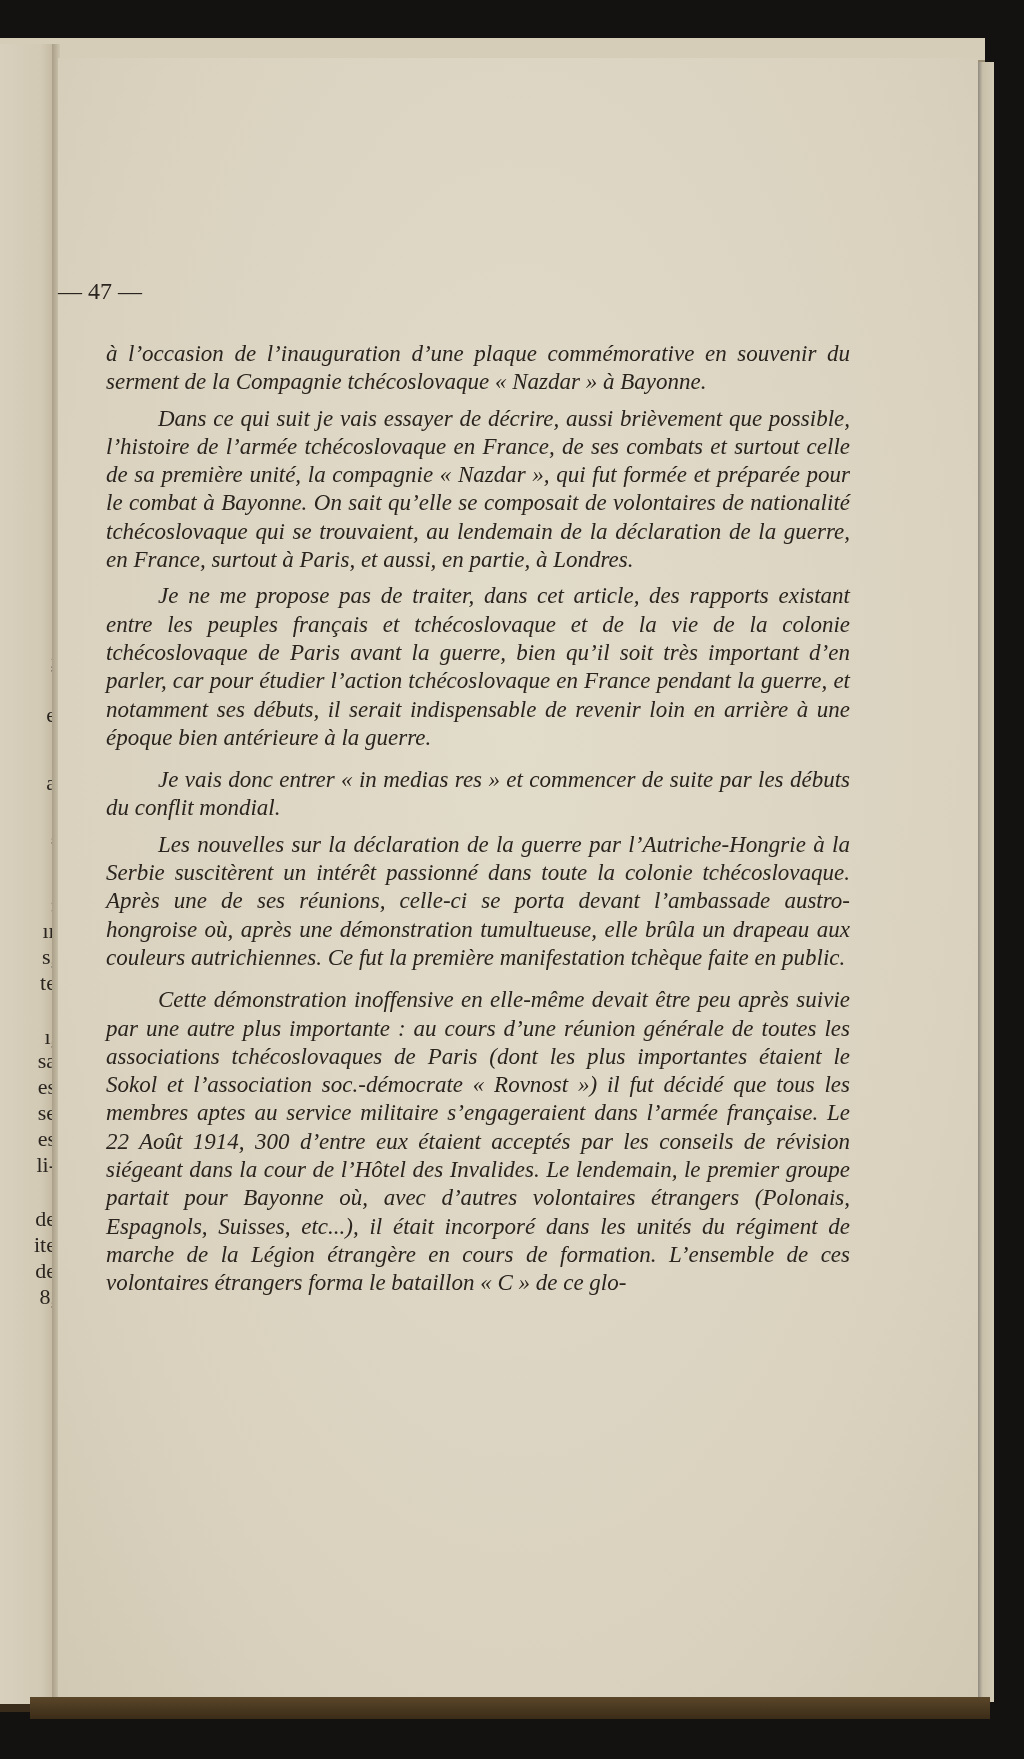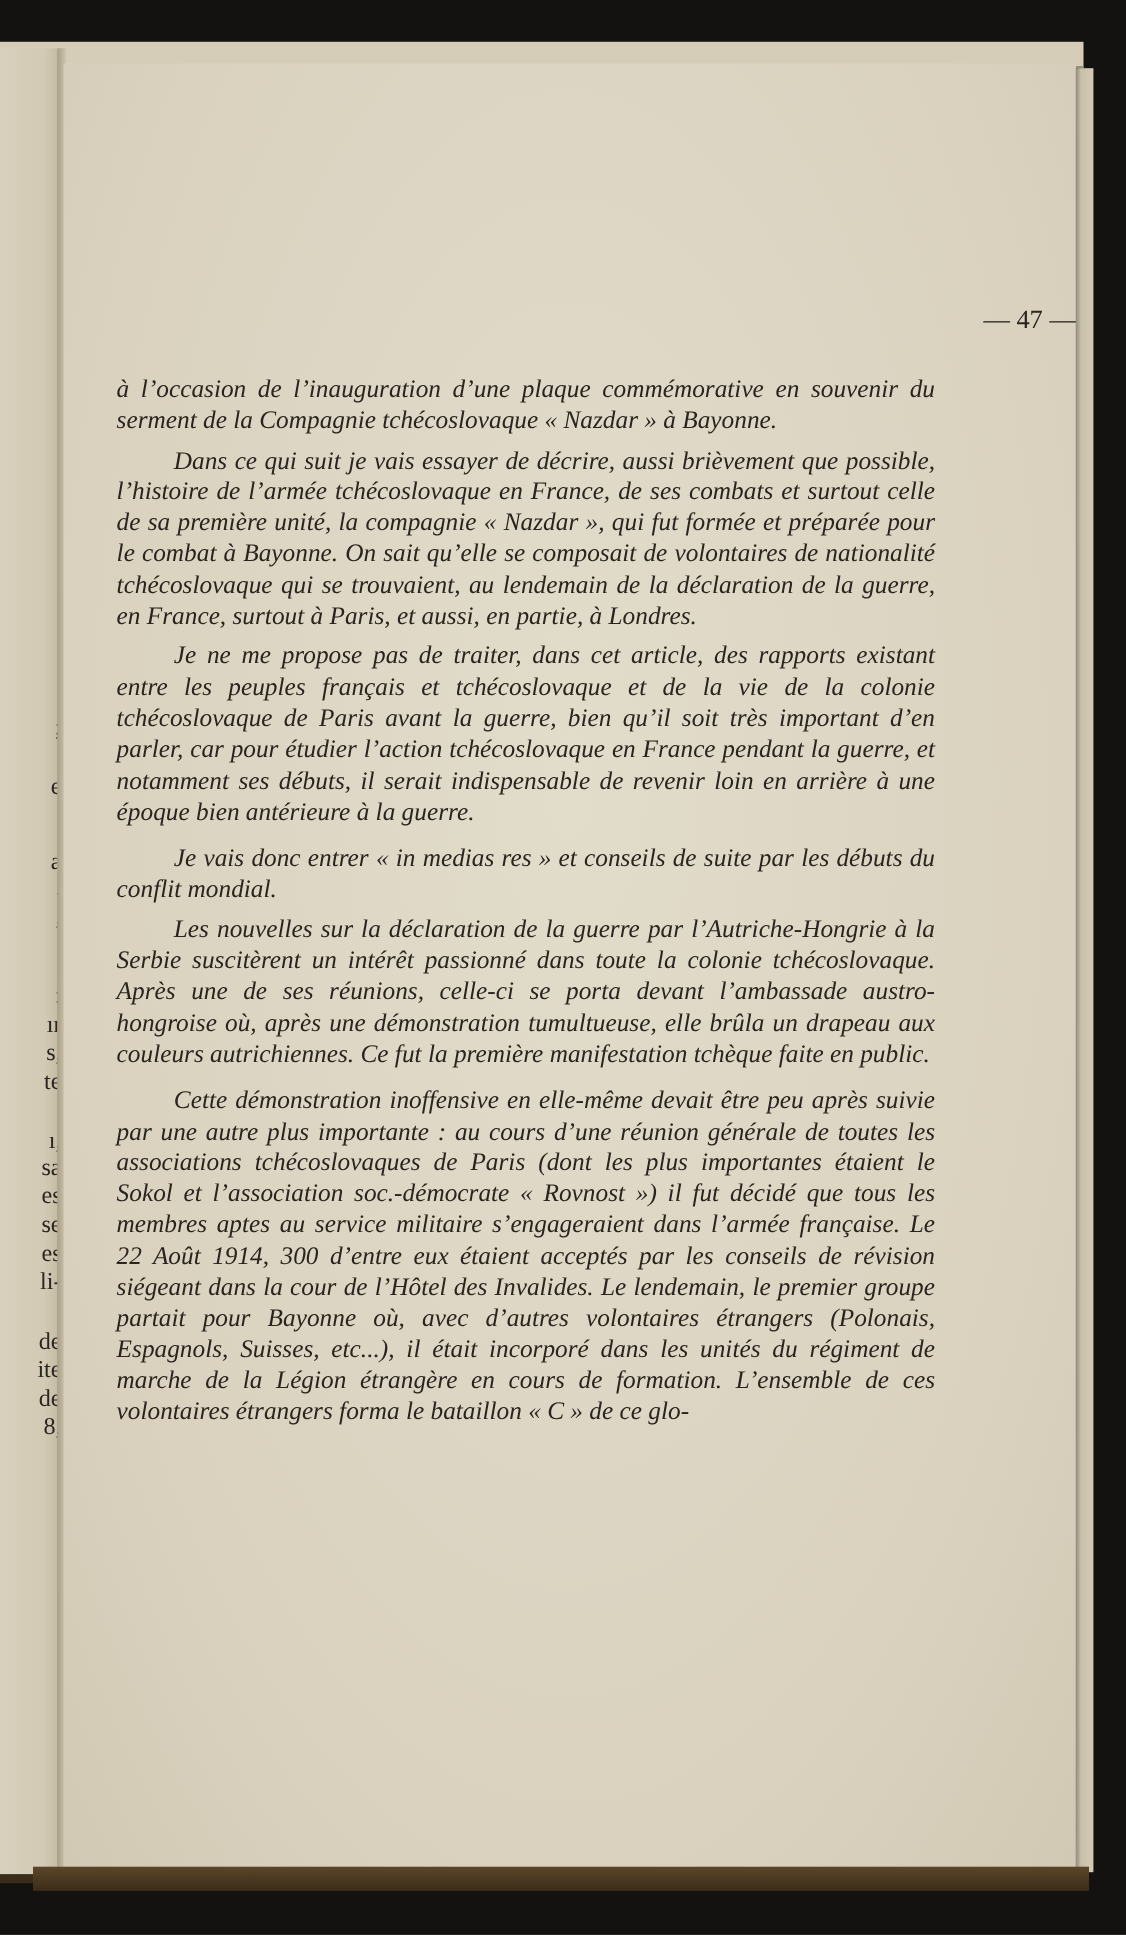--- a/index.html
+++ b/index.html
@@ -36,21 +36,21 @@
   .right-edge {
     position: absolute; left: 978px; top: 62px; width: 16px; height: 1640px;
     background: linear-gradient(90deg, #8f8a80 0%, #c9c0aa 30%, #d4cbb6 100%);
   }
   .bottom-edge {
     position: absolute; left: 30px; top: 1697px; width: 960px; height: 22px;
     background: linear-gradient(180deg, #5a4629, #3b2c18);
   }
   .page-number {
     position: absolute; left: 0; width: 100%; top: 220px;
-    text-align: right; font-size: 24px; color: #2b2520;
+    text-align: left; font-size: 24px; color: #2b2520;
   }
   .text-block {
     position: absolute; left: 48px; top: 282px; width: 744px;
     color: #2a241e; font-size: 23px; line-height: 28.3px;
     text-align: justify;
     font-style: italic;
   }
   .text-block p { margin: 0; }
   .text-block p.indent { text-indent: 52px; margin-top: 8px; }
   .text-block p.gap { margin-top: 14px; }
@@ -84,20 +84,20 @@
   </div>
 </div>
 <div class="gutter"></div>
 
 <div class="page">
   <div class="page-number">— 47 —</div>
   <div class="text-block">
     <p>à l’occasion de l’inauguration d’une plaque commémorative en souvenir du serment de la Compagnie tchécoslovaque « Nazdar » à Bayonne.</p>
     <p class="indent">Dans ce qui suit je vais essayer de décrire, aussi brièvement que possible, l’histoire de l’armée tchécoslovaque en France, de ses combats et surtout celle de sa première unité, la compagnie « Nazdar », qui fut formée et préparée pour le combat à Bayonne. On sait qu’elle se composait de volontaires de nationalité tchécoslovaque qui se trouvaient, au lendemain de la déclaration de la guerre, en France, surtout à Paris, et aussi, en partie, à Londres.</p>
     <p class="indent">Je ne me propose pas de traiter, dans cet article, des rapports existant entre les peuples français et tchécoslovaque et de la vie de la colonie tchécoslovaque de Paris avant la guerre, bien qu’il soit très important d’en parler, car pour étudier l’action tchécoslovaque en France pendant la guerre, et notamment ses débuts, il serait indispensable de revenir loin en arrière à une époque bien antérieure à la guerre.</p>
-    <p class="indent gap">Je vais donc entrer « in medias res » et conseils de suite par les débuts du conflit mondial.</p>
+    <p class="indent gap">Je vais donc entrer « in medias res » et commencer de suite par les débuts du conflit mondial.</p>
     <p class="indent">Les nouvelles sur la déclaration de la guerre par l’Autriche-Hongrie à la Serbie suscitèrent un intérêt passionné dans toute la colonie tchécoslovaque. Après une de ses réunions, celle-ci se porta devant l’ambassade austro-hongroise où, après une démonstration tumultueuse, elle brûla un drapeau aux couleurs autrichiennes. Ce fut la première manifestation tchèque faite en public.</p>
     <p class="indent gap">Cette démonstration inoffensive en elle-même devait être peu après suivie par une autre plus importante : au cours d’une réunion générale de toutes les associations tchécoslovaques de Paris (dont les plus importantes étaient le Sokol et l’association soc.-démocrate « Rovnost ») il fut décidé que tous les membres aptes au service militaire s’engageraient dans l’armée française. Le 22 Août 1914, 300 d’entre eux étaient acceptés par les conseils de révision siégeant dans la cour de l’Hôtel des Invalides. Le lendemain, le premier groupe partait pour Bayonne où, avec d’autres volontaires étrangers (Polonais, Espagnols, Suisses, etc...), il était incorporé dans les unités du régiment de marche de la Légion étrangère en cours de formation. L’ensemble de ces volontaires étrangers forma le bataillon « C » de ce glo-</p>
   </div>
 </div>
 
 <div class="right-edge"></div>
 <div class="bottom-edge"></div>
 
 </body></html>

